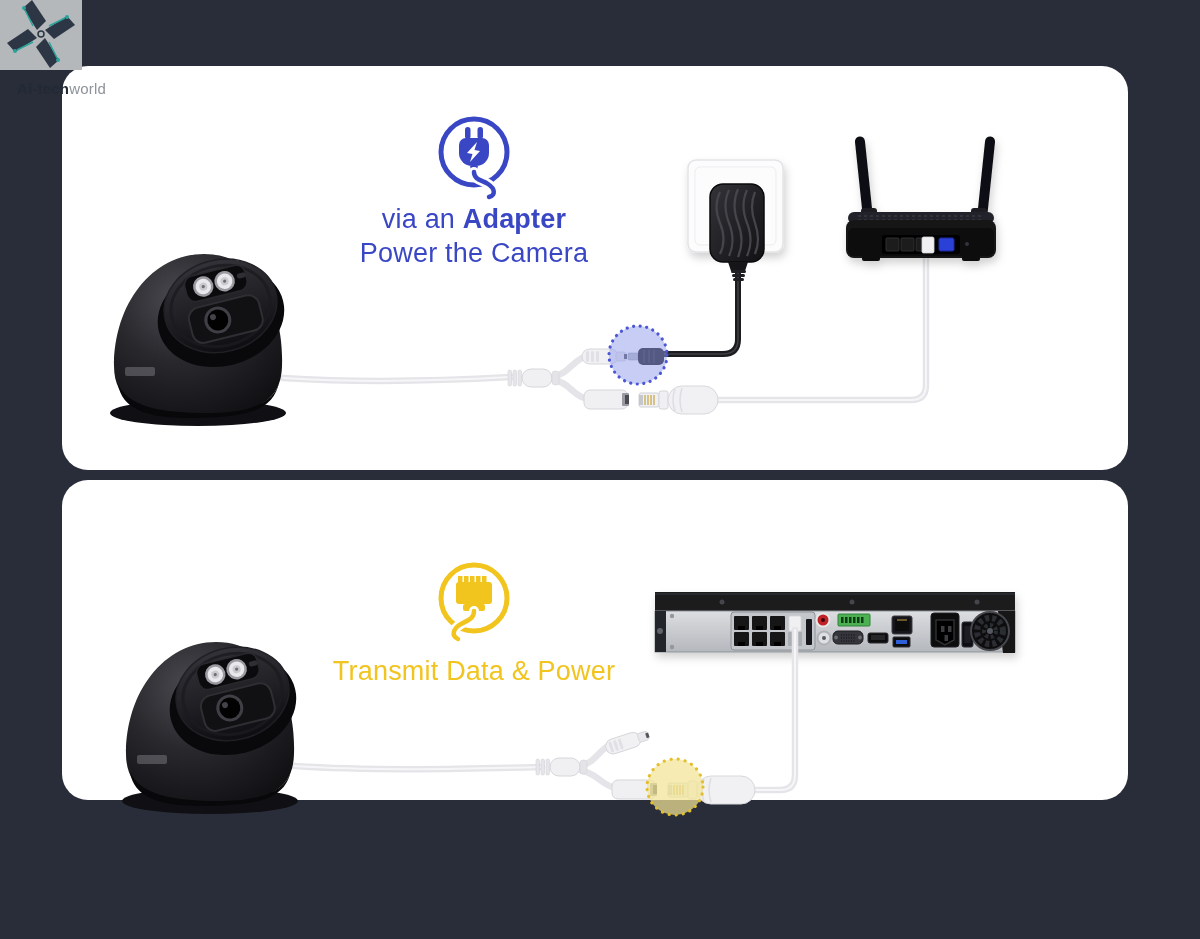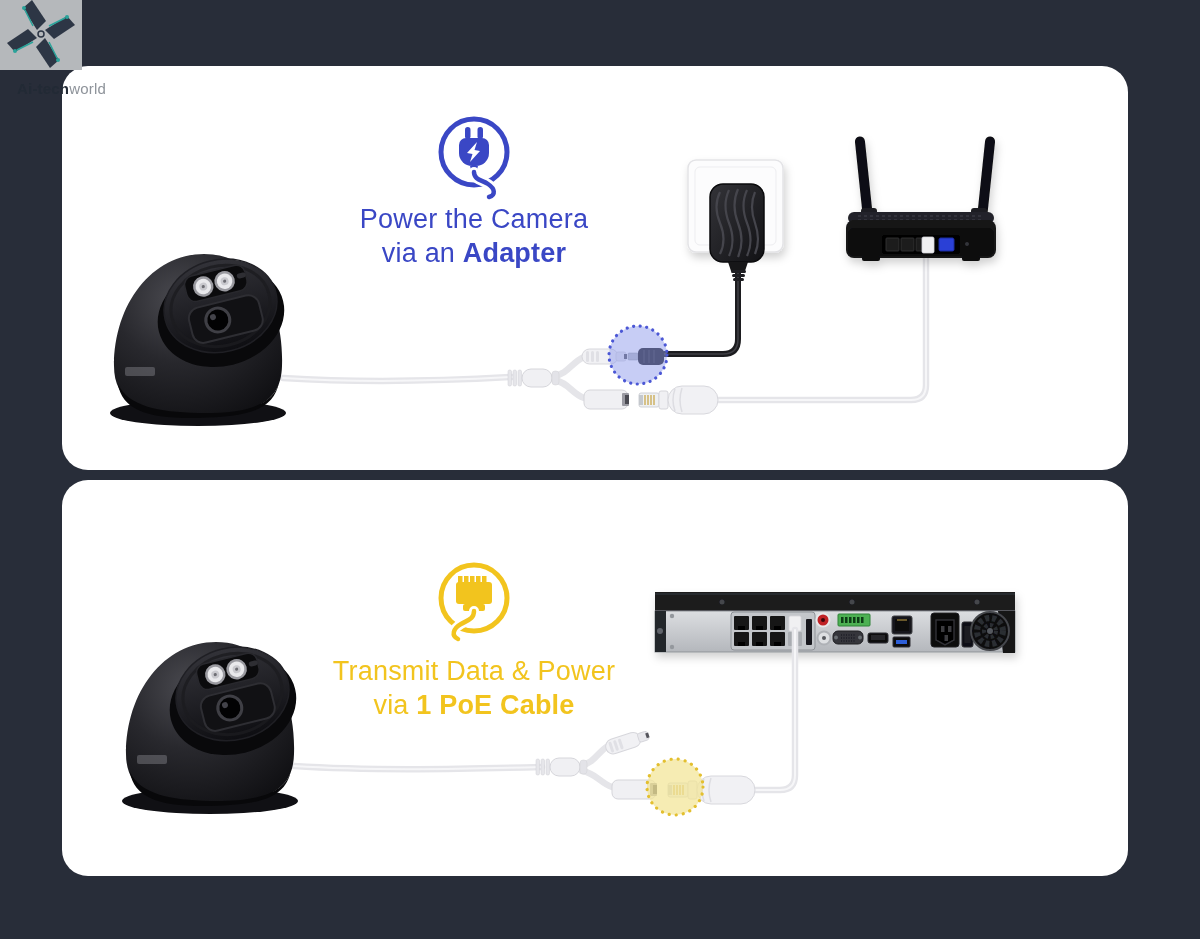--- a/index.html
+++ b/index.html
@@ -3,21 +3,21 @@
 <meta charset="utf-8">
 <style>
   html,body{margin:0;padding:0;}
   body{
     width:1200px;height:939px;position:relative;overflow:hidden;
     background:#282d39;
     font-family:"Liberation Sans", sans-serif;
   }
   .panel{position:absolute;background:#ffffff;border-radius:26px;}
   .panel-top{left:62px;top:66px;width:1066px;height:404px;}
-  .panel-bottom{left:62px;top:480px;width:1066px;height:396px;}
+  .panel-bottom{left:62px;top:480px;width:1066px;height:320px;}
   .scene{position:absolute;left:0;top:0;}
   .icon-badge{position:absolute;left:370px;width:84px;height:92px;}
   .panel-top .icon-badge{top:44px;}
   .panel-bottom .icon-badge{top:76px;}
   .caption{position:absolute;left:152px;width:520px;text-align:center;
     font-size:27px;line-height:34px;letter-spacing:.2px;font-weight:400;}
   .panel-top .caption{top:136px;}
   .panel-bottom .caption{top:174px;}
   .caption b{font-weight:700;}
   .logo-badge{position:absolute;left:0;top:0;width:82px;height:70px;background:#b5b8bb;z-index:9;}
@@ -91,22 +91,22 @@
     <rect x="33" y="17" width="5.5" height="12" rx="2.7" fill="#3a47c5"></rect>
     <rect x="45.5" y="17" width="5.5" height="12" rx="2.7" fill="#3a47c5"></rect>
     <path d="M34,28 h16 a7,7 0 0 1 7,7 v8 a13,13 0 0 1 -13,13 h-4 a13,13 0 0 1 -13,-13 v-8 a7,7 0 0 1 7,-7 Z" fill="#3a47c5"></path>
     <path d="M38,56 h8 l-2,7 h-4 Z" fill="#3a47c5"></path>
     <polygon points="45,32 35,43 40.5,44 38,52 48,41 42.5,40" fill="#ffffff"></polygon>
     <path d="M42,62 C42,70 50,70 56,74 C63,78.5 64,85 57,87" fill="none" stroke="#ffffff" stroke-width="10" stroke-linecap="round"></path>
     <path d="M42,62 C42,70 50,70 56,74 C63,78.5 64,85 57,87" fill="none" stroke="#3a47c5" stroke-width="4.5" stroke-linecap="round"></path>
   </svg>
 
   <div class="caption" style="color: rgb(58, 71, 197);">
+    <div><span>via an </span><b>Adapter</b></div>
     <div>Power the Camera</div>
-    <div><span>via an </span><b>Adapter</b></div>
   </div>
 
   <svg class="scene" width="1066" height="404" viewBox="0 0 1066 404">
 
     <g filter="url(#softShadow)">
       <rect x="626" y="94" width="95" height="92" rx="8" fill="#fcfcfd" stroke="#e3e3e6" stroke-width="1.5"></rect>
       <rect x="633" y="101" width="81" height="78" rx="5" fill="none" stroke="#ededf0" stroke-width="1"></rect>
     </g>
 
     <g>
@@ -221,21 +221,20 @@
     <rect x="44" y="20" width="4.5" height="8" fill="#f2c41e"></rect>
     <rect x="50" y="20" width="4.5" height="8" fill="#f2c41e"></rect>
     <rect x="24" y="26" width="36" height="22" rx="3" fill="#f2c41e"></rect>
     <rect x="31" y="48" width="22" height="7" rx="2" fill="#f2c41e"></rect>
     <path d="M42,55 C42,63 36,64 29,68 C21,72.5 19,80 26,83" fill="none" stroke="#ffffff" stroke-width="10" stroke-linecap="round"></path>
     <path d="M42,55 C42,63 36,64 29,68 C21,72.5 19,80 26,83" fill="none" stroke="#f2c41e" stroke-width="4.5" stroke-linecap="round"></path>
   </svg>
 
   <div class="caption" style="color: rgb(242, 196, 30);">
     <div>Transmit Data &amp; Power</div>
-    <div><span>via </span><b>1 PoE Cable</b></div>
   </div>
 
   <svg class="scene" width="1066" height="396" viewBox="0 0 1066 396">
 
     <g filter="url(#softShadow)">
       <rect x="593" y="112" width="360" height="20" fill="#1a1b1f"></rect>
       <line x1="593" y1="114" x2="953" y2="114" stroke="#2e3036" stroke-width="1.5"></line>
       <circle cx="660" cy="122" r="2.5" fill="#44464c"></circle>
         <circle cx="790" cy="122" r="2.5" fill="#44464c"></circle>
         <circle cx="915" cy="122" r="2.5" fill="#44464c"></circle>

